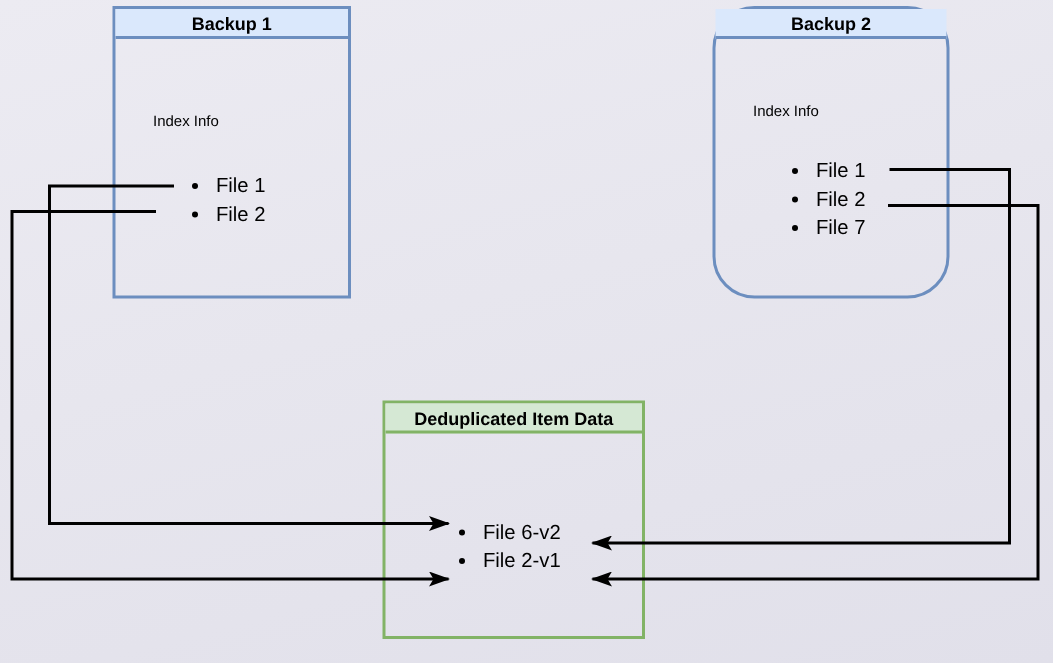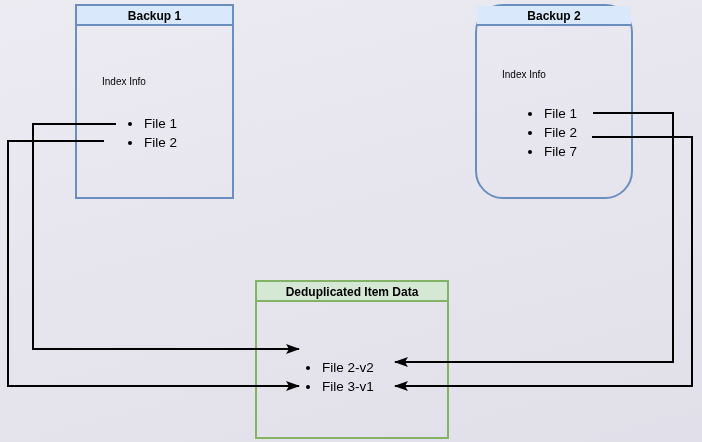--- a/index.html
+++ b/index.html
@@ -86,31 +86,31 @@
           <span>File 2</span>
         </li>
         <li>
           <span class="bullet"></span>
           <span>File 7</span>
         </li>
       </ul>
     </div>
   </div>
 
-  <div class="box green" id="dedup" style="left:255px;top:280px;width:194px;height:159px;">
+  <div class="box green" id="dedup" style="left:255px;top:267px;width:175px;height:159px;">
     <div class="box-header">Deduplicated Item Data</div>
     <div class="box-body">
       <ul class="filelist">
         <li>
           <span class="bullet"></span>
-          <span>File 2-v2</span>
+          <span>File 6-v2</span>
         </li>
         <li>
           <span class="bullet"></span>
-          <span>File 3-v1</span>
+          <span>File 2-v1</span>
         </li>
       </ul>
     </div>
   </div>
 
   <svg class="overlay" viewBox="0 0 702 442">
     <defs>
       <marker id="arrow" markerUnits="userSpaceOnUse" markerWidth="14" markerHeight="10" refX="13" refY="5" orient="auto">
         <path d="M0,0 L14,5 L0,10 L3,5 Z" fill="#000"></path>
       </marker>

